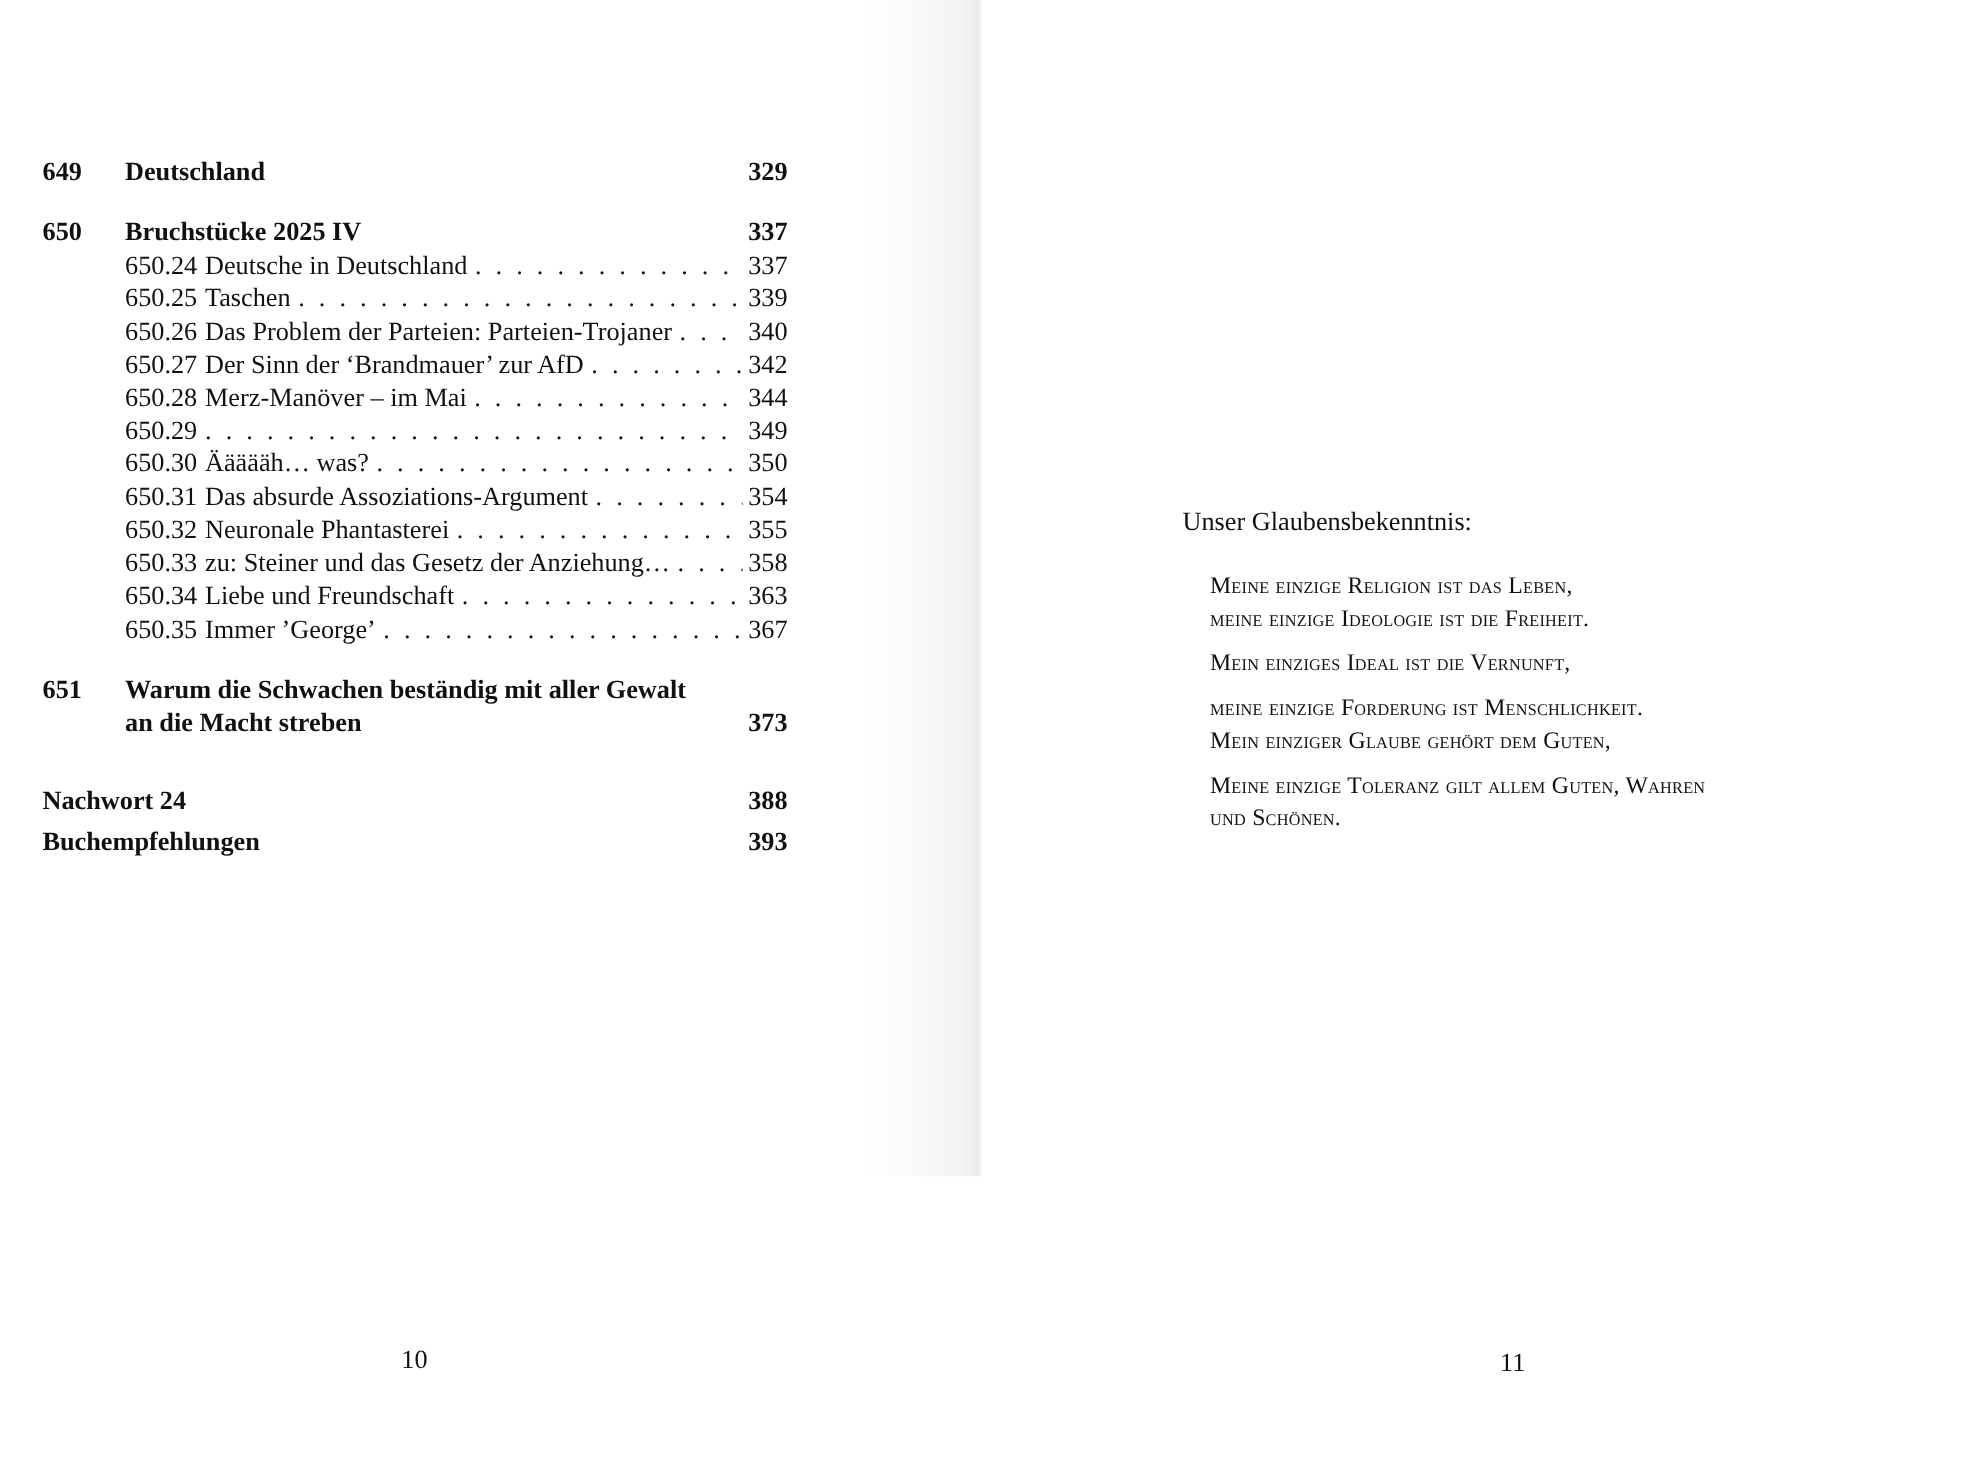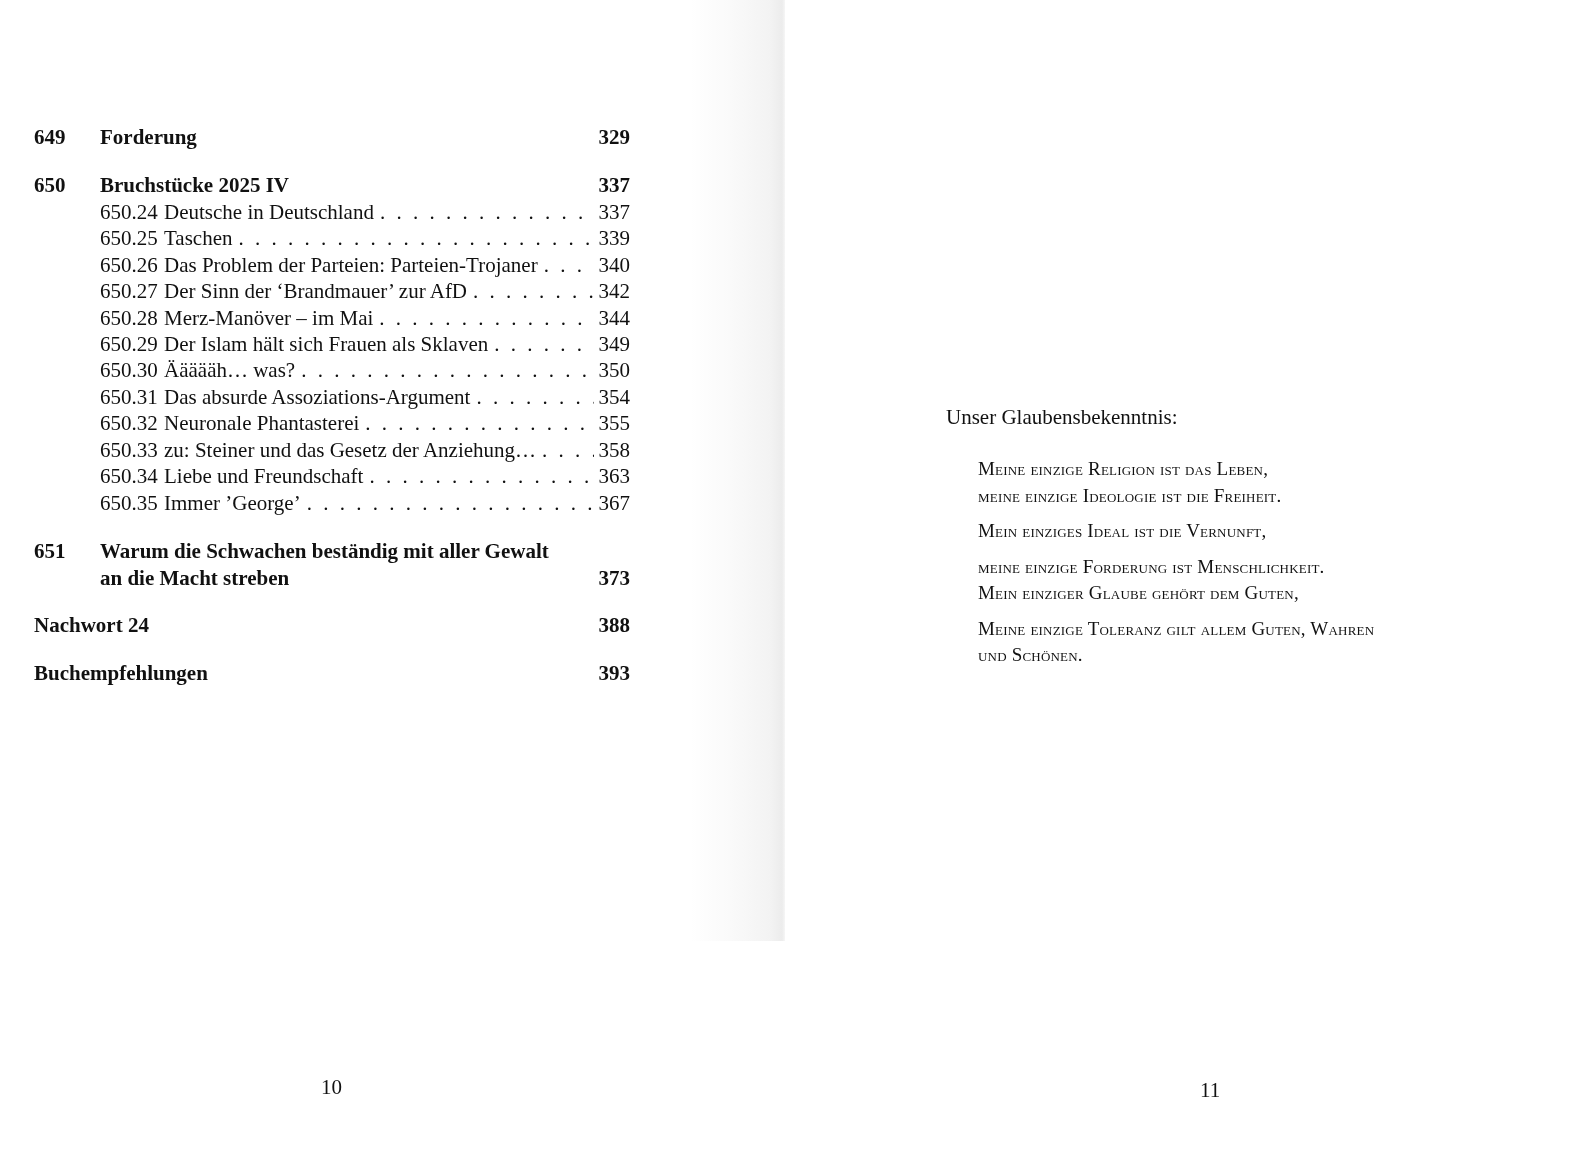--- a/index.html
+++ b/index.html
@@ -27,31 +27,31 @@
   .sub-row .stitle { flex:none; padding-right:6px; }
   .sub-row .dots { flex:1; overflow:hidden; letter-spacing:0; color:#111; text-align:right; }
   .sub-row .dots::before { content:". . . . . . . . . . . . . . . . . . . . . . . . . . . . . . . . . . . . . . . . . . . ."; letter-spacing:3px; }
   .sub-row .spg { flex:none; padding-left:4px; width:32px; text-align:right; }
 
   .folio { position:absolute; font-size:21px; }
 
   .creed-title { position:absolute; left:161px; top:405px; font-size:21px; white-space:nowrap; }
   .creed { position:absolute; left:183px; top:456px; width:540px; font-size:19px; font-variant:small-caps; letter-spacing:0.2px; }
   .stanza { margin:0 0 9px 0; line-height:26.5px; }
-  .stanza div { white-space:nowrap;margin-left:10px; }
+  .stanza div { white-space:nowrap; }
 </style>
 </head>
 <body>
 
 <div class="page page-left">
   <div class="toc">
 
     <div class="toc-row" style="top:124px">
       <span class="num">649</span>
-      <span class="title">Forderung</span>
+      <span class="title">Deutschland</span>
       <span class="pg">329</span>
     </div>
 
     <div class="toc-row" style="top:172px">
       <span class="num">650</span>
       <span class="title">Bruchstücke 2025 IV</span>
       <span class="pg">337</span>
     </div>
 
     <div class="sub-row" style="top:199px">
@@ -79,21 +79,20 @@
       <span class="spg">342</span>
     </div>
     <div class="sub-row" style="top:305px">
       <span class="snum">650.28</span>
       <span class="stitle">Merz-Manöver – im Mai</span>
       <span class="dots"></span>
       <span class="spg">344</span>
     </div>
     <div class="sub-row" style="top:331px">
       <span class="snum">650.29</span>
-      <span class="stitle">Der Islam hält sich Frauen als Sklaven</span>
       <span class="dots"></span>
       <span class="spg">349</span>
     </div>
     <div class="sub-row" style="top:357px">
       <span class="snum">650.30</span>
       <span class="stitle">Äääääh… was?</span>
       <span class="dots"></span>
       <span class="spg">350</span>
     </div>
     <div class="sub-row" style="top:384px">
@@ -129,21 +128,21 @@
 
     <div class="toc-row" style="top:538px">
       <span class="num">651</span>
       <span class="title">Warum die Schwachen beständig mit aller Gewalt</span>
     </div>
     <div class="toc-row" style="top:565px">
       <span class="title">an die Macht streben</span>
       <span class="pg">373</span>
     </div>
 
-    <div class="toc-row plain" style="top:612px">
+    <div class="toc-row plain" style="top:627px">
       <span class="title">Nachwort 24</span>
       <span class="pg">388</span>
     </div>
     <div class="toc-row plain" style="top:660px">
       <span class="title">Buchempfehlungen</span>
       <span class="pg">393</span>
     </div>
   </div>
 
   <div class="folio" style="left:321px; top:1075px">10</div>

